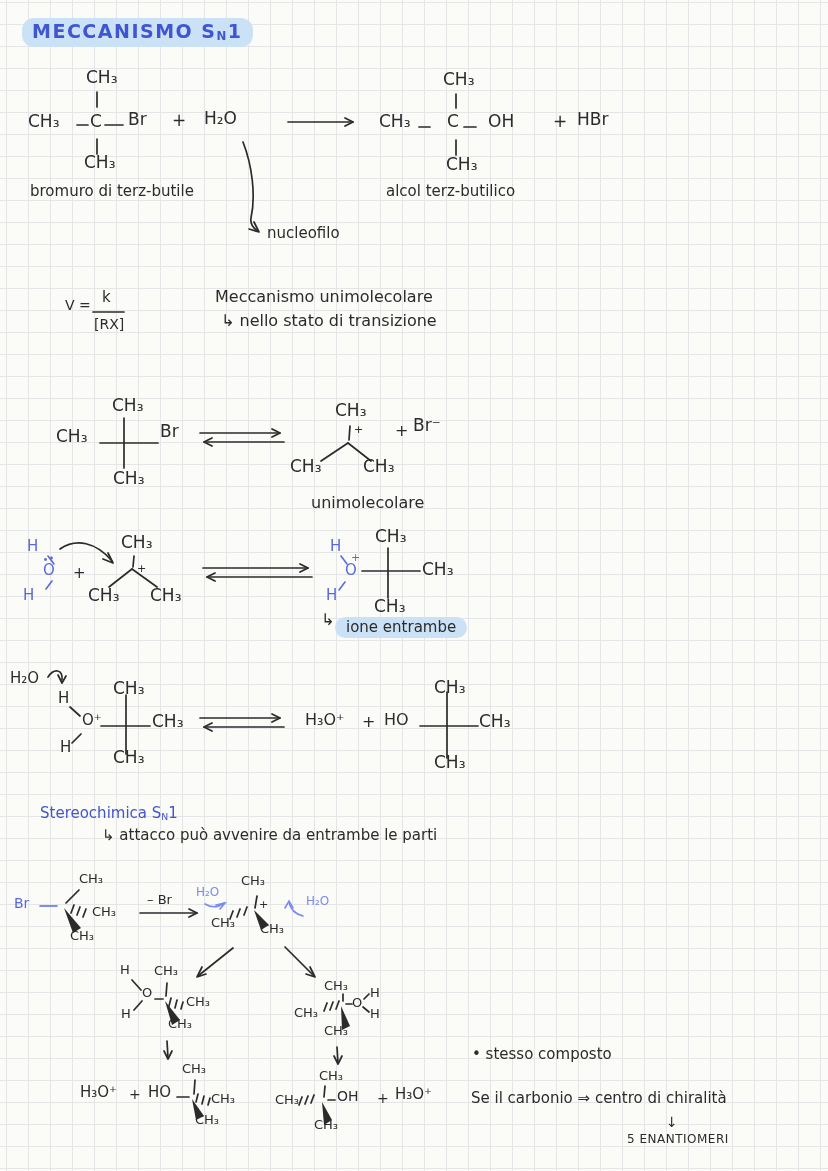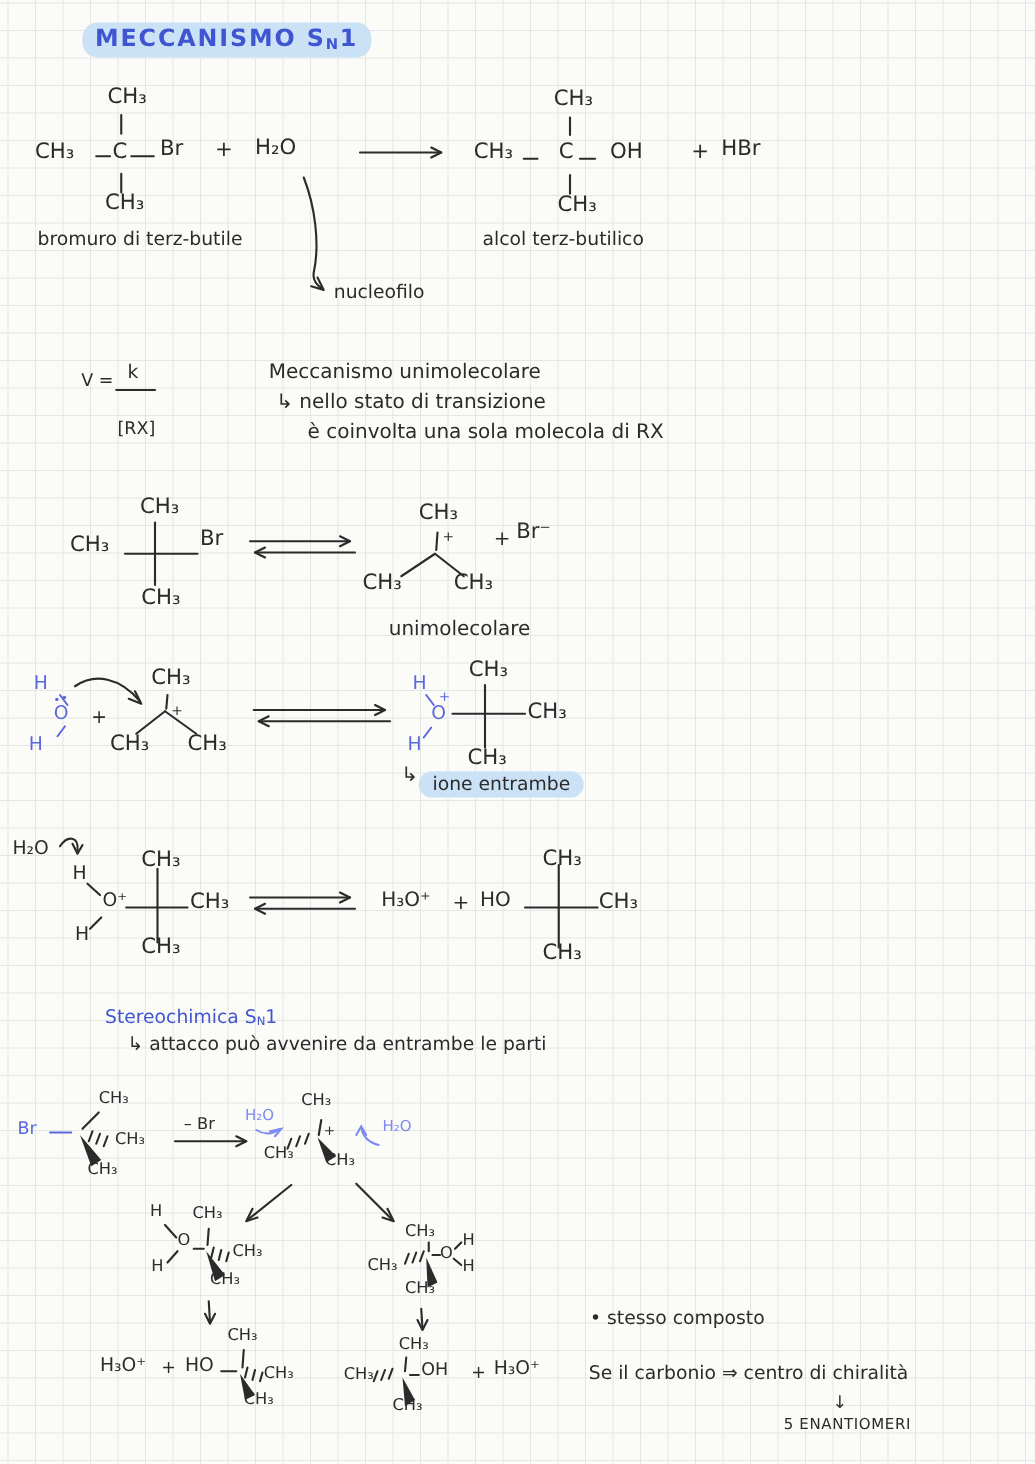--- a/index.html
+++ b/index.html
@@ -6,21 +6,21 @@
   .page{position:relative;width:828px;height:1171px;overflow:hidden;
     font-family:"DejaVu Sans",sans-serif;
     background-color:var(--paper,#fbfbf8);
     background-image:
       linear-gradient(to right, var(--grid_line,#e4e5e7) 1px, transparent 1px),
       linear-gradient(to bottom, var(--grid_line,#e4e5e7) 1px, transparent 1px);
     background-size:22px 22px;background-position:6px 2px;}
   .t{position:absolute;color:var(--ink,#2b2b2b);white-space:nowrap;line-height:1;}
   .f19{font-size:19px}.f17{font-size:17px}.f16{font-size:16px}.f15{font-size:15px}
   .f14{font-size:14px}.f13{font-size:13px}.f12{font-size:12px}.f11{font-size:11px}
-  .blue{color:var(--ink_blue,#4055d2);margin-left:44px;}
+  .blue{color:var(--ink_blue,#4055d2);}
   .wblue{color:var(--water_blue,#5a68dd);}
   .lblue{color:var(--light_blue,#7b8af0);}
   .bold{font-weight:bold;}
   .title-hl{background:var(--highlight,#cbe2f6);border-radius:12px;padding:4px 10px;letter-spacing:1.5px;}
   .pill{background:var(--highlight,#cbe2f6);border-radius:11px;padding:3px 11px;}
   .sb{font-size:62%;vertical-align:-18%;}
   svg.strokes{position:absolute;left:0;top:0;width:828px;height:1171px;}
   .sk{stroke:var(--ink,#2b2b2b);stroke-width:1.7;fill:none;stroke-linecap:round;stroke-linejoin:round;}
   .skb{stroke:var(--water_blue,#5a68dd);stroke-width:1.6;fill:none;stroke-linecap:round;}
   .skl{stroke:var(--light_blue,#7b8af0);stroke-width:1.6;fill:none;stroke-linecap:round;}
@@ -220,24 +220,23 @@
   <span class="t f17" style="left:447px;top:113px">C</span>
   <span class="t f17" style="left:488px;top:113px">OH</span>
   <span class="t f17" style="left:553px;top:113px">+</span>
   <span class="t f17" style="left:577px;top:111px">HBr</span>
   <span class="t f17" style="left:446px;top:156px">CH₃</span>
   <span class="t f15" style="left:386px;top:184px">alcol terz-butilico</span>
   <span class="t f15" style="left:267px;top:226px">nucleofilo</span>
 
   <span class="t f14" style="left:65px;top:298px">V =</span>
   <span class="t f15" style="left:102px;top:290px">k</span>
-  <span class="t f14" style="left:94px;top:336px">[RX]</span>
+  <span class="t f14" style="left:94px;top:317px">[RX]</span>
   <span class="t f16" style="left:215px;top:289px">Meccanismo unimolecolare</span>
   <span class="t f16" style="left:221px;top:313px">↳ nello stato di transizione</span>
-  <span class="t f16" style="left:246px;top:337px">è coinvolta una sola molecola di RX</span>
 
   <span class="t f17" style="left:112px;top:397px">CH₃</span>
   <span class="t f17" style="left:56px;top:428px">CH₃</span>
   <span class="t f17" style="left:160px;top:423px">Br</span>
   <span class="t f17" style="left:113px;top:470px">CH₃</span>
   <span class="t f17" style="left:335px;top:402px">CH₃</span>
   <span class="t f11" style="left:354px;top:424px">+</span>
   <span class="t f17" style="left:290px;top:458px">CH₃</span>
   <span class="t f17" style="left:363px;top:458px">CH₃</span>
   <span class="t f16" style="left:395px;top:423px">+</span>

